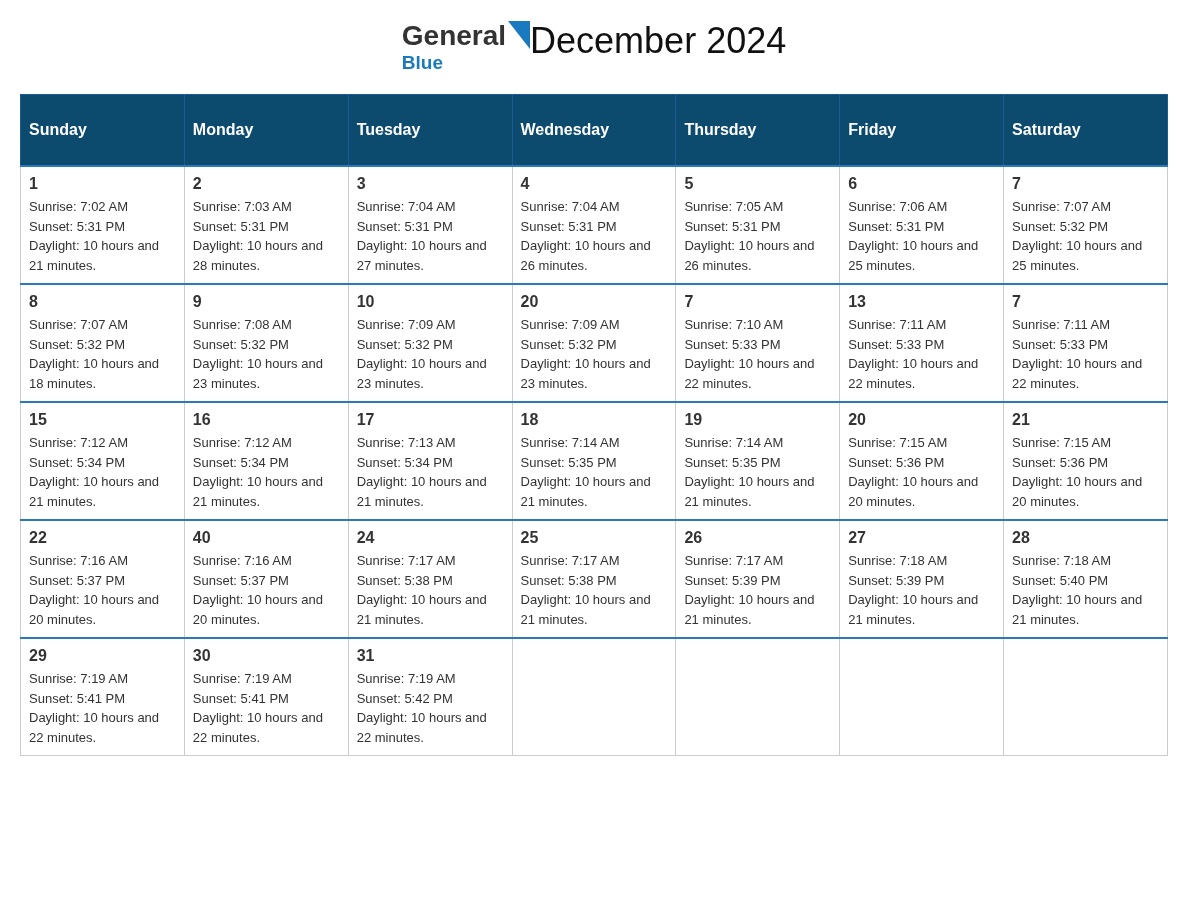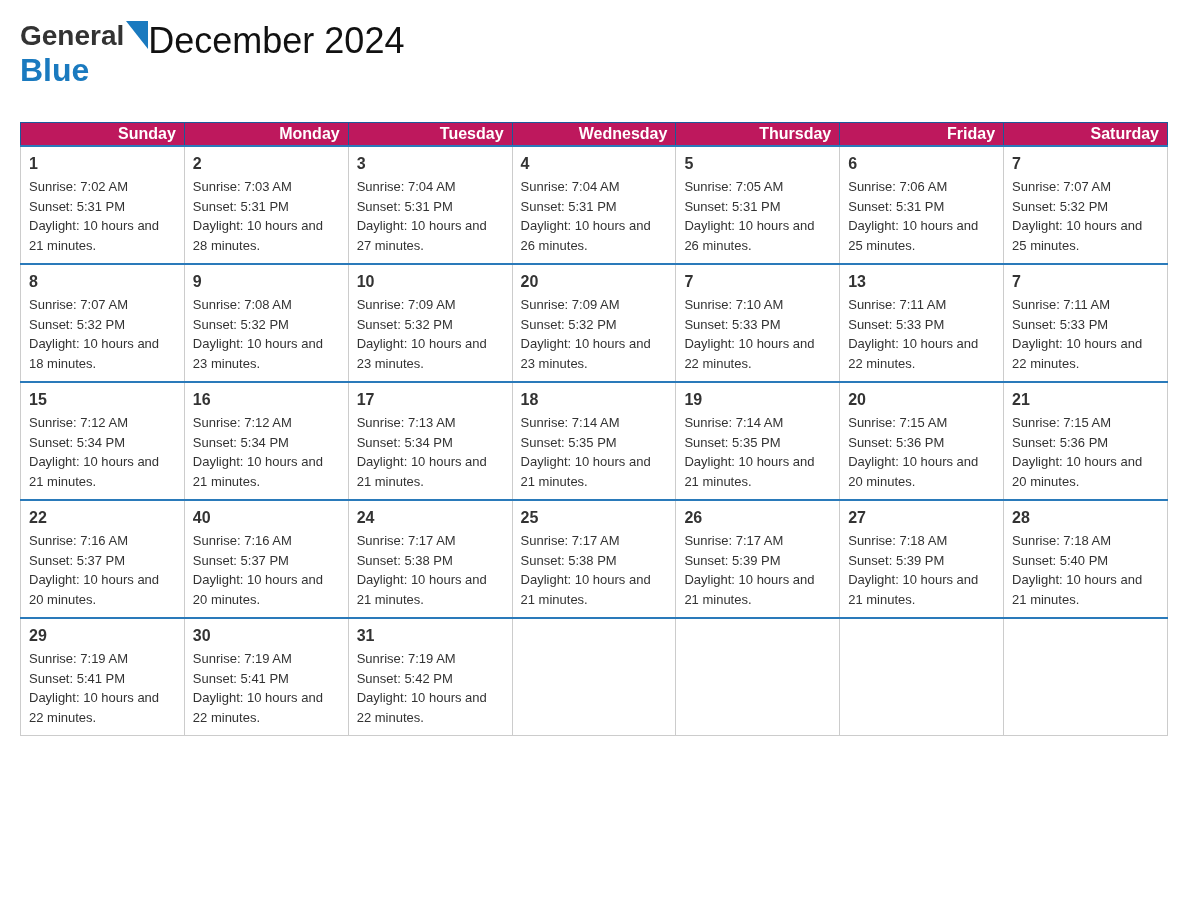--- a/index.html
+++ b/index.html
@@ -5,48 +5,48 @@
     * { margin: 0; padding: 0; box-sizing: border-box; }
     body {
       font-family: Arial, sans-serif;
       background: #fff;
       width: 1188px;
       min-height: 918px;
       padding: 20px;
     }
     .header {
       display: flex;
-      justify-content: flex-start;
+      justify-content: center;
       align-items: flex-start;
-      margin-bottom: 33px;
+      margin-bottom: 20px;
     }
     .title-block {
       text-align: right;
     }
     .month-year {
       font-size: 36px;
       font-weight: normal;
       color: #111;
     }
     .location {
       font-size: 22px;
       color: #444;
       margin-top: 4px;
     }
     .calendar {
       width: 100%;
       border-collapse: collapse;
     }
     .calendar thead th {
-      background-color: #be185d;
+      background-color: #0c4a6e;
       color: #fff;
-      padding: 2px 8px;
+      padding: 26px 8px;
       font-size: 16px;
       font-weight: bold;
-      text-align: right;
+      text-align: left;
       border: 1px solid #1a5a9a;
     }
     .calendar tbody td {
       vertical-align: top;
       padding: 8px;
       border: 1px solid #ccc;
       width: 14.28%;
       min-height: 110px;
       font-size: 13px;
       color: #333;
@@ -80,21 +80,21 @@
 
 <div class="header">
   <div class="logo-wrapper">
     <div class="logo-line1">
       <span style="font-size:28px;font-weight:bold;color:#333;">General</span>
       <svg width="22" height="28" viewBox="0 0 22 28" style="margin-left:2px;margin-top:-2px;">
         <polygon points="0,0 22,0 22,28" fill="#1a7abf"></polygon>
       </svg>
     </div>
     <div>
-      <span style="font-size:32px;font-weight:bold;color:#1a7abf;">Blue</span>
+      <span style="font-size:19px;font-weight:bold;color:#1a7abf;">Blue</span>
     </div>
   </div>
   <div class="title-block">
     <div class="month-year">December 2024</div>
   </div>
 </div>
 
 <table class="calendar">
   <thead>
     <tr>

